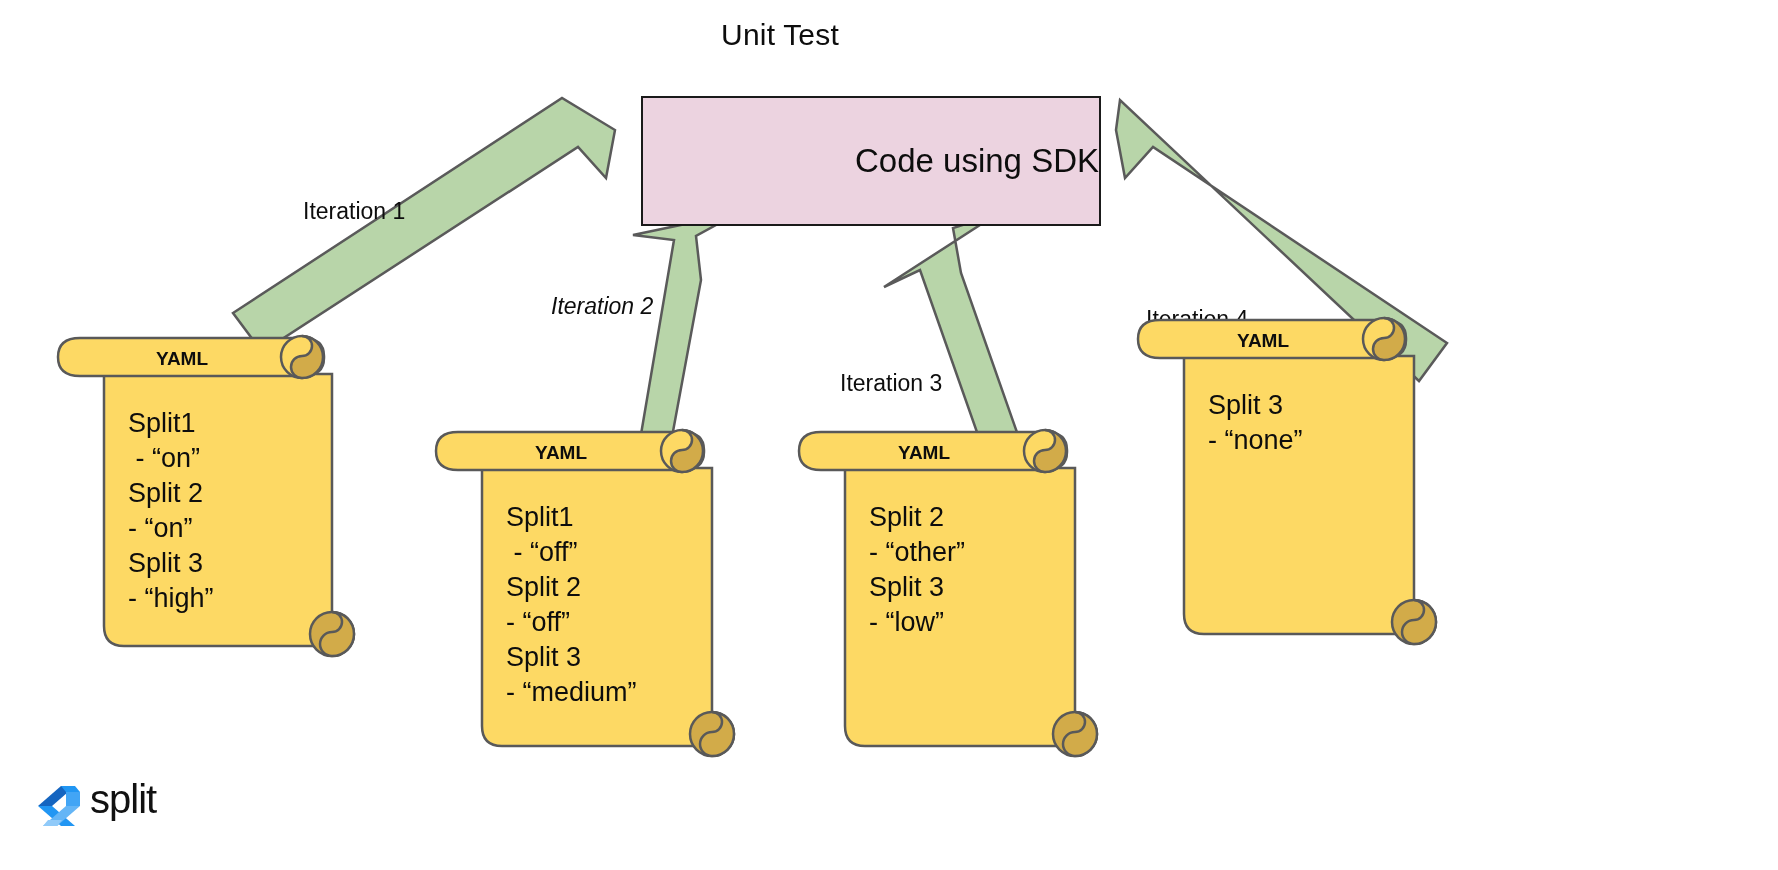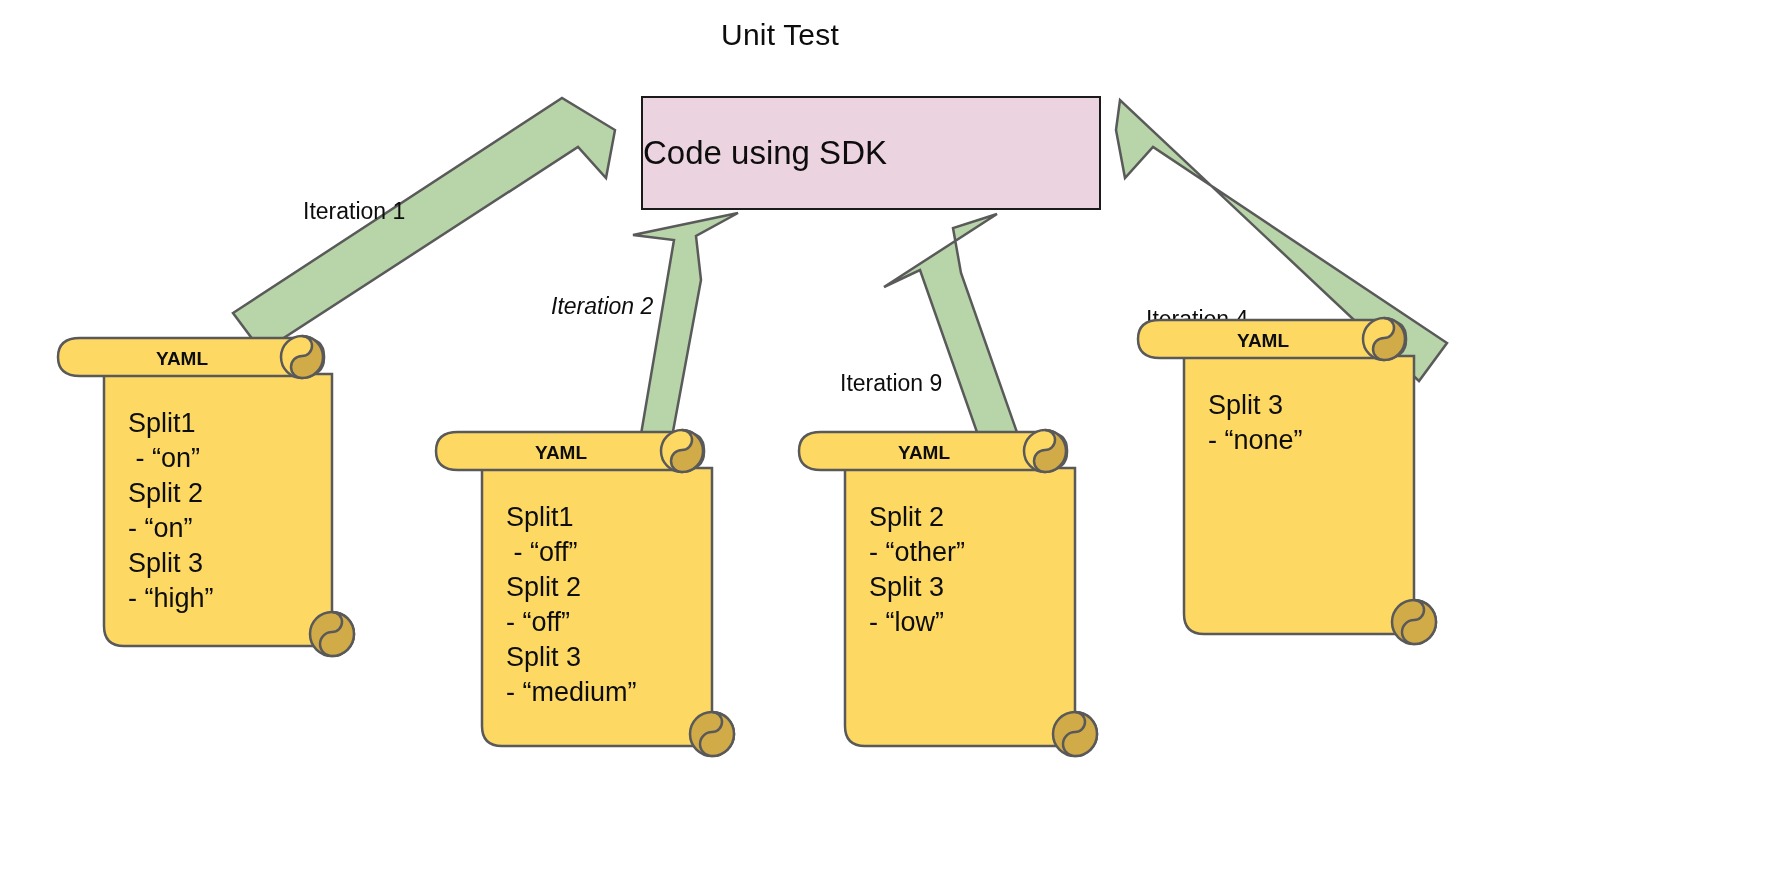--- a/index.html
+++ b/index.html
@@ -39,27 +39,27 @@
     letter-spacing: 0.2px;
     white-space: nowrap;
   }
 
   
   .sdk-box {
     position: absolute;
     left: 641px;
     top: 96px;
     width: 460px;
-    height: 114px;
+    height: 130px;
     background: #ecd3e0;
     border: 2px solid #1a1a1a;
     box-sizing: border-box;
     display: flex;
     align-items: center;
-    justify-content: flex-start;
+    justify-content: flex-end;
   }
   .sdk-box-label {
     font-size: 33px;
     color: #0d0d0d;
     white-space: nowrap;
   }
 
   
   .iter-label {
     position: absolute;
@@ -138,21 +138,21 @@
   </svg>
 
   <div class="title">Unit Test</div>
 
   <div class="sdk-box">
     <span class="sdk-box-label">Code using SDK</span>
   </div>
 
   <div class="iter-label iter-1">Iteration 1</div>
   <div class="iter-label iter-2">Iteration 2</div>
-  <div class="iter-label iter-3">Iteration 9</div>
+  <div class="iter-label iter-3">Iteration 3</div>
   <div class="iter-label iter-4">Iteration 4</div>
 
   <div class="scroll" style="left:62px; top:336px; width:300px; height:330px;">
     <svg class="scroll-svg" width="300" height="330" viewBox="0 0 300 330">
 
       <path d="M 42 38 L 42 290 Q 42 310 62 310 L 270 310 L 270 38 Z" fill="#fdd964" stroke="#595959" stroke-width="2.5"></path>
 
       <path d="M 270 276 a 22 22 0 1 0 0 44 a 22 22 0 1 0 0 -44 Z" fill="#d2ab49" stroke="#595959" stroke-width="2.5"></path>
       <path d="M 270 276 a 22 22 0 0 1 0 44 a 12 12 0 0 1 0 -24 a 10 10 0 0 0 0 -20 Z" fill="#d2ab49" stroke="#595959" stroke-width="2.5"></path>
 
@@ -211,14 +211,25 @@
       <path d="M 272 282 a 22 22 0 0 1 0 44 a 12 12 0 0 1 0 -24 a 10 10 0 0 0 0 -20 Z" fill="#d2ab49" stroke="#595959" stroke-width="2.5"></path>
       <path d="M 18 2 L 242 2 Q 264 2 264 20 L 264 22 Q 264 40 242 40 L 18 40 Q -4 40 -4 21 Q -4 2 18 2 Z" fill="#fdd964" stroke="#595959" stroke-width="2.5"></path>
       <circle cx="242" cy="21" r="21" fill="#fdd964" stroke="#595959" stroke-width="2.5"></circle>
       <path d="M 242 0 a 21 21 0 0 1 0 42 a 11 11 0 0 1 0 -22 a 10 10 0 0 0 0 -20 Z" fill="#d2ab49" stroke="#595959" stroke-width="2.5"></path>
     </svg>
     <div class="scroll-title" style="left:0px; top:12px; width:242px;">YAML</div>
     <div class="scroll-body" style="left:66px; top:70px;">Split 3
 - “none”</div>
   </div>
 
+  <div class="logo">
+    <svg class="logo-mark" width="50" height="50" viewBox="0 0 50 50">
+      <polygon points="4,25 27,5 41,5 18,25" fill="#1565c0"></polygon>
+      <polygon points="27,5 41,5 46,11 32,11" fill="#2196f3"></polygon>
+      <polygon points="18,25 41,45 27,45 4,25" fill="#2196f3"></polygon>
+      <polygon points="46,25 23,45 9,45 32,25" fill="#64b5f6"></polygon>
+      <polygon points="32,25 46,25 46,11 32,11" fill="#42a5f5"></polygon>
+      <polygon points="23,45 9,45 14,39 28,39" fill="#90caf9"></polygon>
+    </svg>
+    <div class="logo-text">split</div>
+  </div>
 
 </div>
 
 </body></html>

